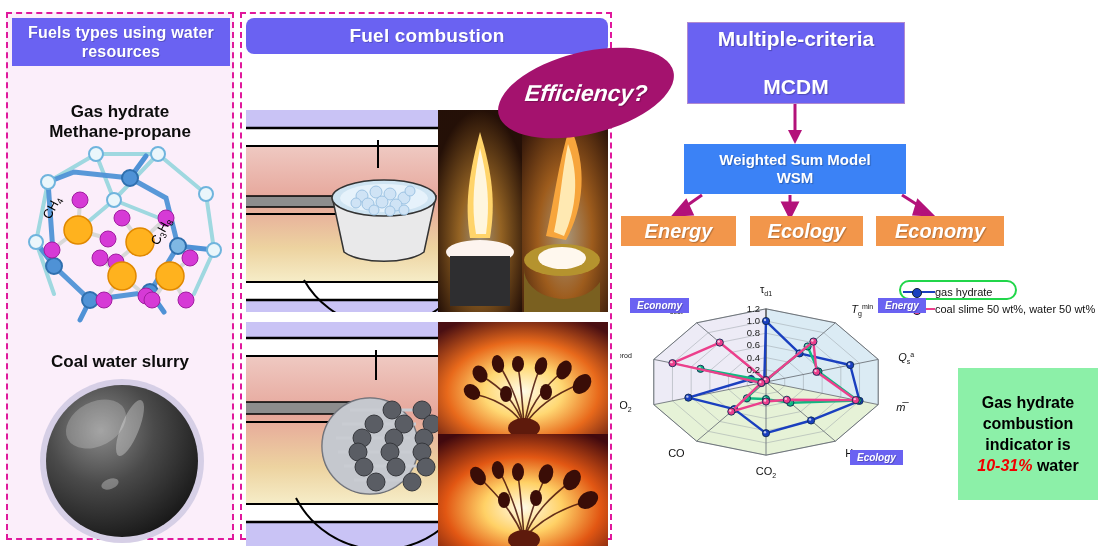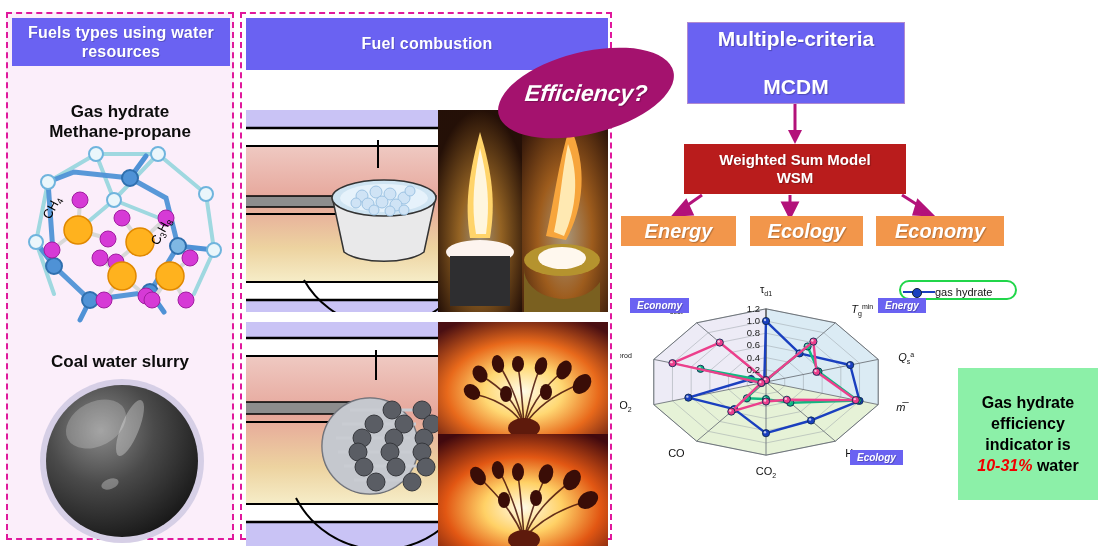--- a/index.html
+++ b/index.html
@@ -12,39 +12,39 @@
              display:flex;align-items:center;justify-content:center;letter-spacing:.2px;
              text-shadow:1px 1px 0 rgba(0,0,0,.18);box-sizing:border-box;}
 
   #left-panel{left:6px;top:12px;width:228px;height:528px;}
   #left-hdr{position:absolute;left:4px;top:4px;width:218px;height:48px;font-size:16px;line-height:19px;padding:0 6px;}
   .sub-title{position:absolute;width:100%;text-align:center;font-weight:bold;color:#0c0c0c;font-size:17px;line-height:20px;}
   #gh-title{top:88px;}
   #cws-title{top:338px;}
 
   #mid-panel{left:240px;top:12px;width:372px;height:528px;background:#fff;}
-  #mid-hdr{position:absolute;left:4px;top:4px;width:362px;height:52px;font-size:16px;}
+  #mid-hdr{position:absolute;left:4px;top:4px;width:362px;height:36px;font-size:19px;border-radius:8px;}
   .combust-box{position:absolute;left:4px;background:#c9c3f5;overflow:hidden;}
   #cb-top{top:96px;width:362px;height:202px;}
   #cb-bot{top:308px;width:362px;height:224px;}
 
   
   #eff-bubble{position:absolute;left:496px;top:52px;width:180px;height:82px;
     background:#a4126e;border-radius:50%;transform:rotate(-14deg);
     display:flex;align-items:center;justify-content:center;}
   #eff-bubble span{color:#fff;font-weight:bold;font-style:italic;font-size:23px;
     transform:rotate(14deg) skewX(-6deg);text-shadow:1px 1px 1px rgba(0,0,0,.25);}
 
   
   .fbox{position:absolute;box-sizing:border-box;display:flex;align-items:center;
         justify-content:center;text-align:center;color:#fff;font-weight:bold;
         text-shadow:1px 1px 1px rgba(0,0,0,.25);}
   #mcdm-box{left:687px;top:22px;width:218px;height:82px;background:#6a62f2;border:1px solid #b08ad0;
             font-size:21px;line-height:24px;}
-  #wsm-box{left:684px;top:144px;width:222px;height:50px;background:#b91c1c;
+  #wsm-box{left:684px;top:144px;width:222px;height:50px;background:#3b82f6;
            font-size:15px;line-height:18px;}
   .obox{background:#f2964b;font-style:italic;font-size:20px;height:30px;}
   #energy-box{left:621px;top:216px;width:115px;}
   #ecology-box{left:750px;top:216px;width:113px;}
   #economy-box{left:876px;top:216px;width:128px;}
   .arrow{position:absolute;}
 
   
   #radar-wrap{position:absolute;left:620px;top:250px;width:340px;height:300px;}
   #radar-svg{position:absolute;left:0;top:0;}
@@ -504,24 +504,31 @@
 
   <div id="legend">
     <div id="legend-hl"></div>
     <div class="lg-row">
       <span class="lg-key">
         <span class="lg-line" style="background:#1a3fbf"></span>
           <span class="lg-dot" style="background:#1a3fbf"></span>
       </span>
       <span>gas hydrate</span>
     </div>
+    <div class="lg-row">
+      <span class="lg-key">
+        <span class="lg-line" style="background:#ec3f8c"></span>
+          <span class="lg-dot" style="background:#ff4d9d"></span>
+      </span>
+      <span>coal slime 50 wt%, water 50 wt%</span>
+    </div>
   </div>
 
   <div id="conclusion">
     <div>
       <span>Gas hydrate</span><br>
-      <span>efficiency</span><br>
+      <span>combustion</span><br>
       <span>indicator is</span><br>
       <span class="red">10-31%</span><span> water</span>
     </div>
   </div>
 
 </div>
 
 </body></html>

